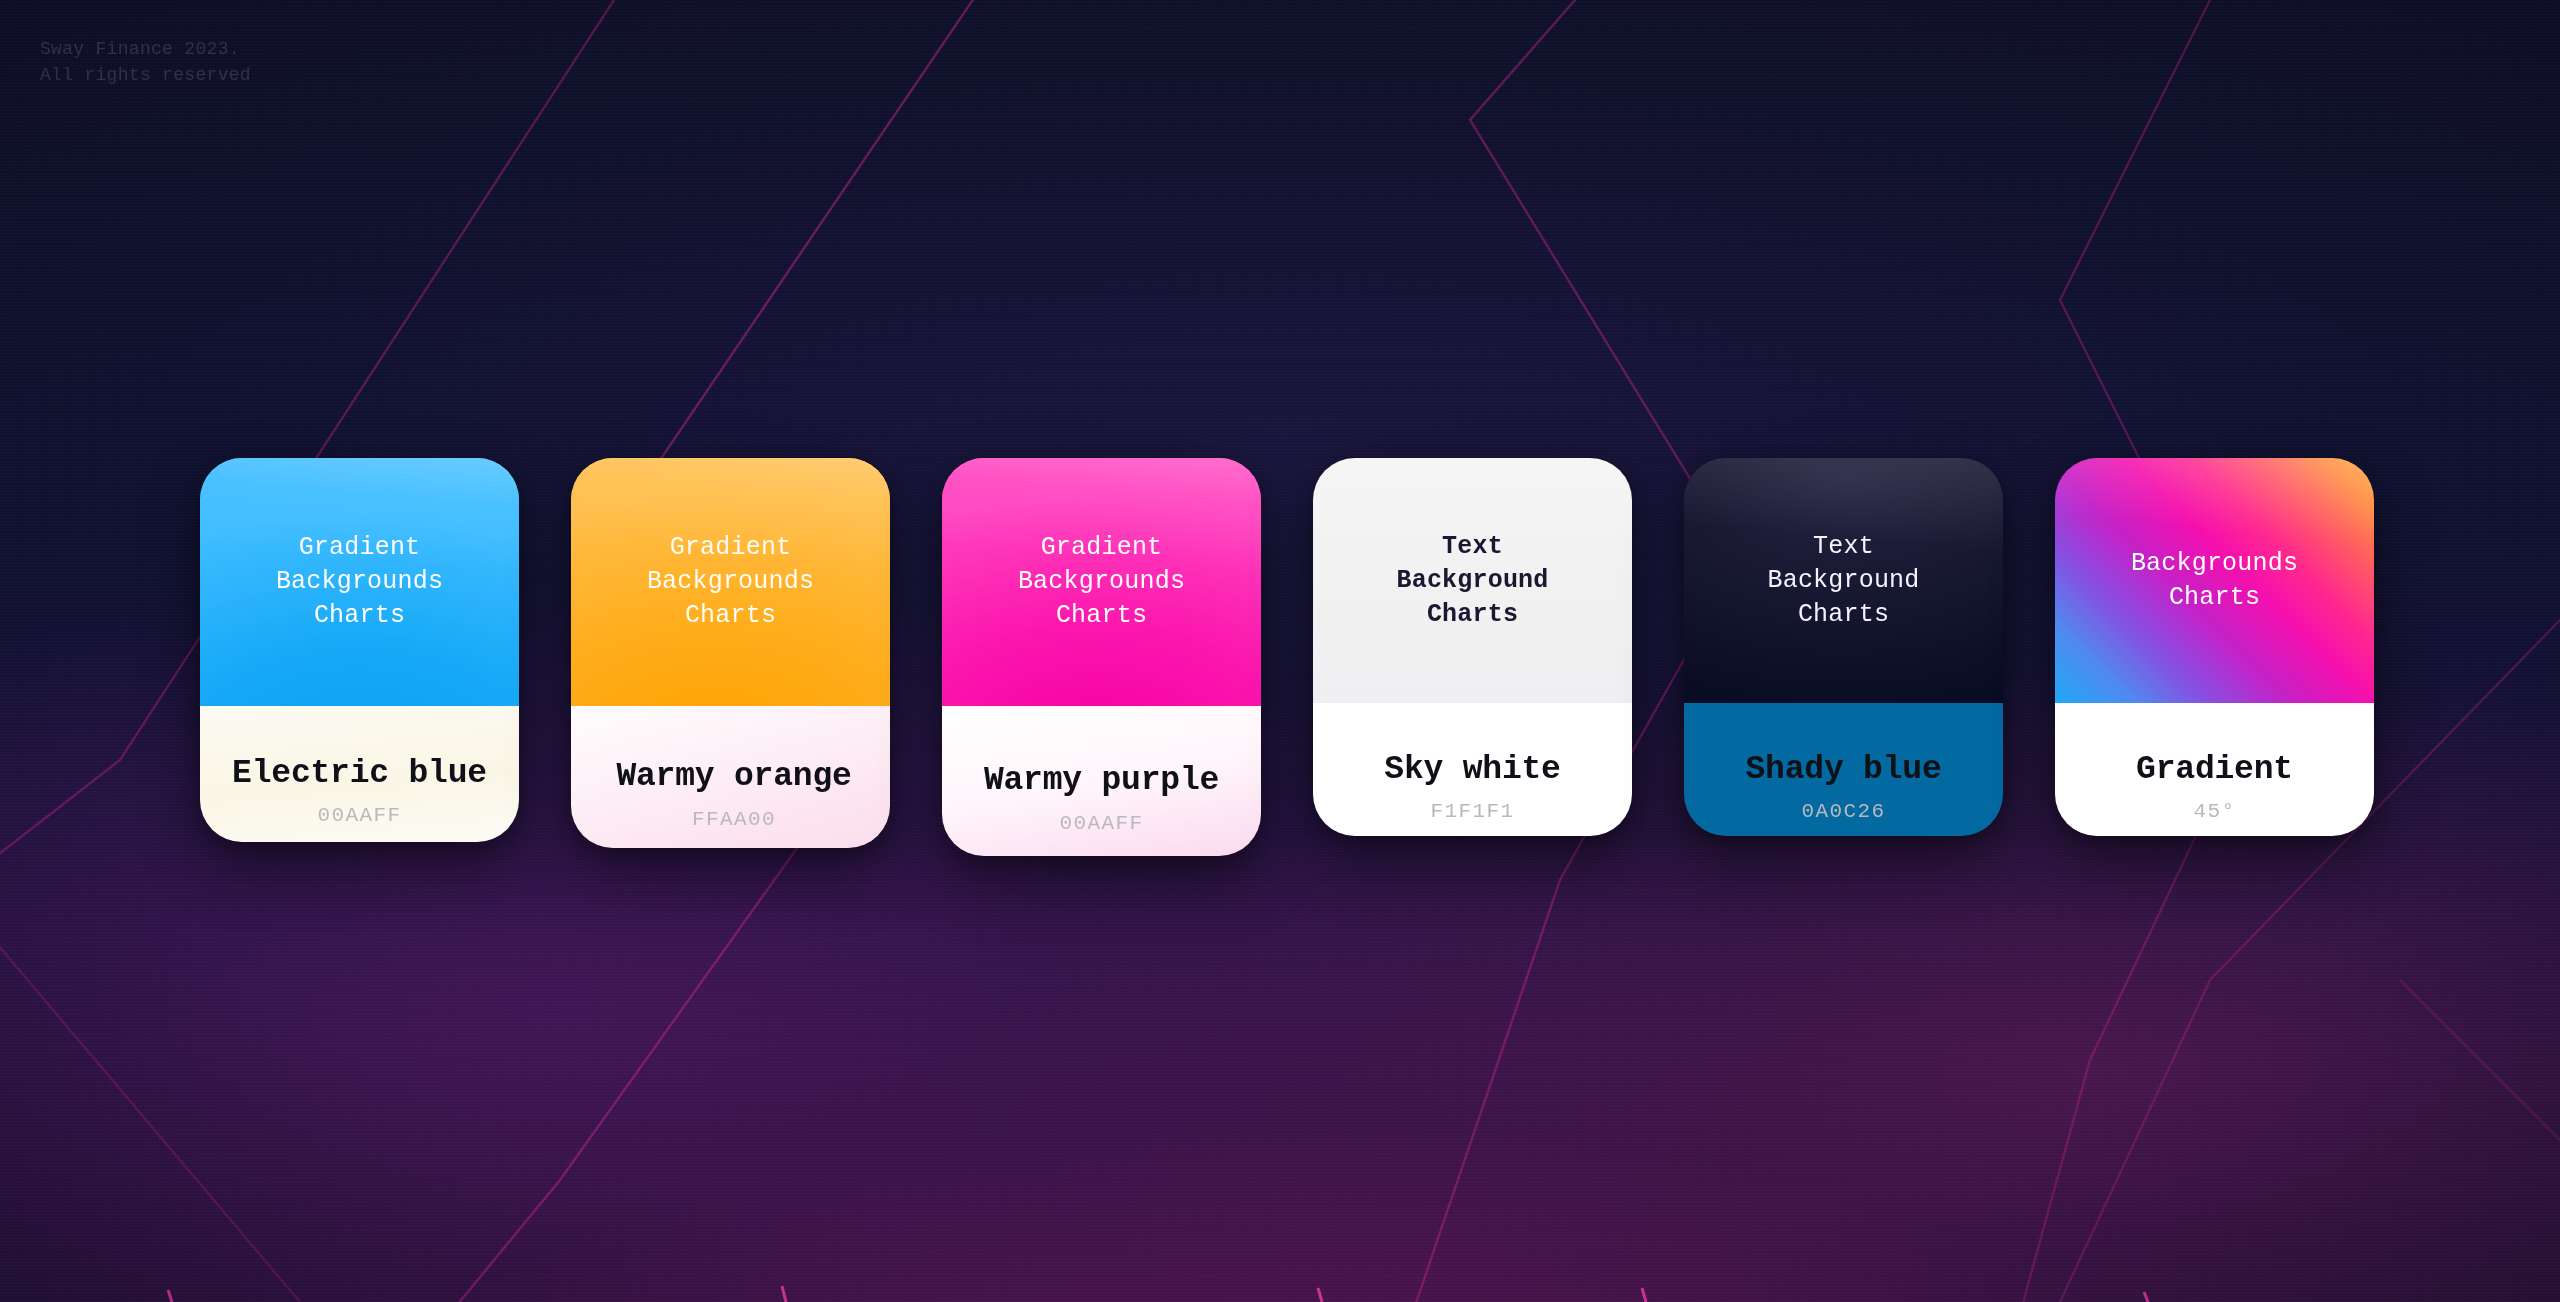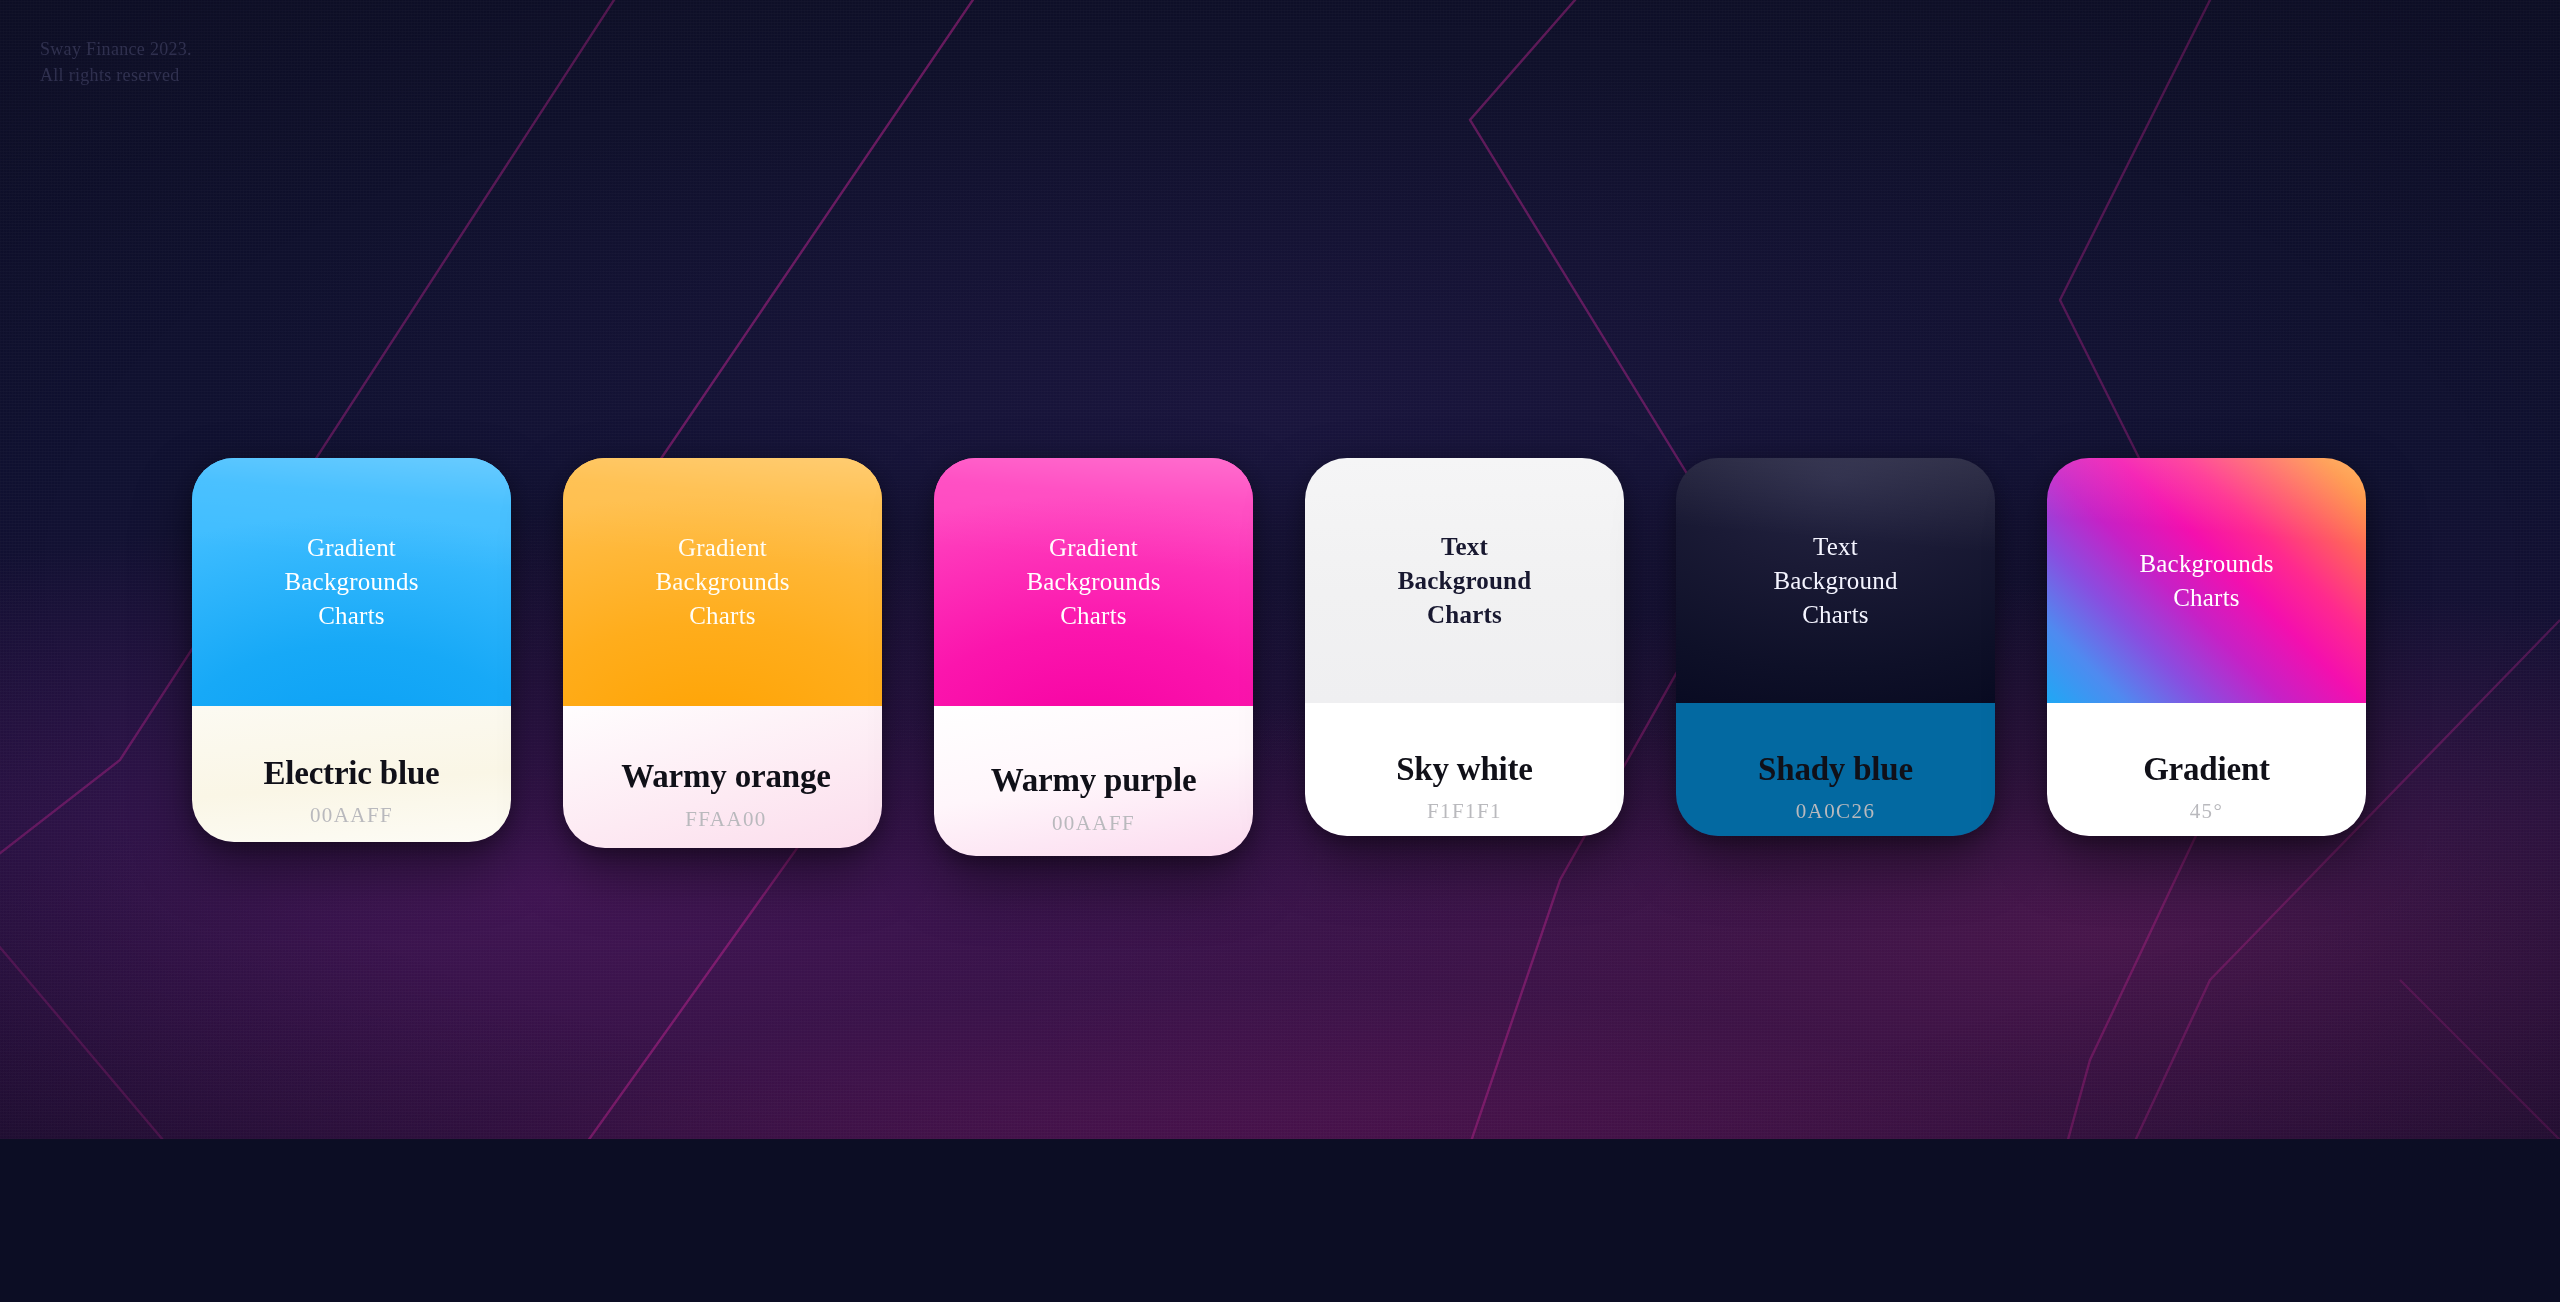--- a/index.html
+++ b/index.html
@@ -3,23 +3,23 @@
 <meta charset="utf-8">
 <style>
   html, body {
     margin: 0;
     padding: 0;
     background: #0c0d24;
   }
   #stage {
     position: relative;
     width: 2560px;
-    height: 1139px;
+    height: 1302px;
     overflow: hidden;
-    font-family: Liberation Serif, serif;
+    font-family: Liberation Mono, monospace;
     background: #0b0c22;
   }
 
   
   .bg-base {
     position: absolute;
     inset: 0;
     background:
       radial-gradient(115% 80% at 50% 112%, rgba(150, 25, 120, 0.55) 0%, rgba(90, 20, 90, 0.30) 32%, rgba(18, 14, 45, 0.0) 62%),
       radial-gradient(80% 55% at 22% 78%, rgba(120, 30, 130, 0.38) 0%, rgba(30, 16, 55, 0.0) 60%),
@@ -58,21 +58,21 @@
     line-height: 1.45;
     letter-spacing: 0.3px;
     color: rgba(150, 150, 200, 0.24);
     font-weight: 500;
     white-space: pre-line;
   }
 
   
   .card-row {
     position: absolute;
-    left: 192px;
+    left: 200px;
     top: 458px;
     display: flex;
     gap: 52px;
   }
 
   .color-card {
     position: relative;
     width: 319px;
     border-radius: 42px;
     overflow: hidden;

